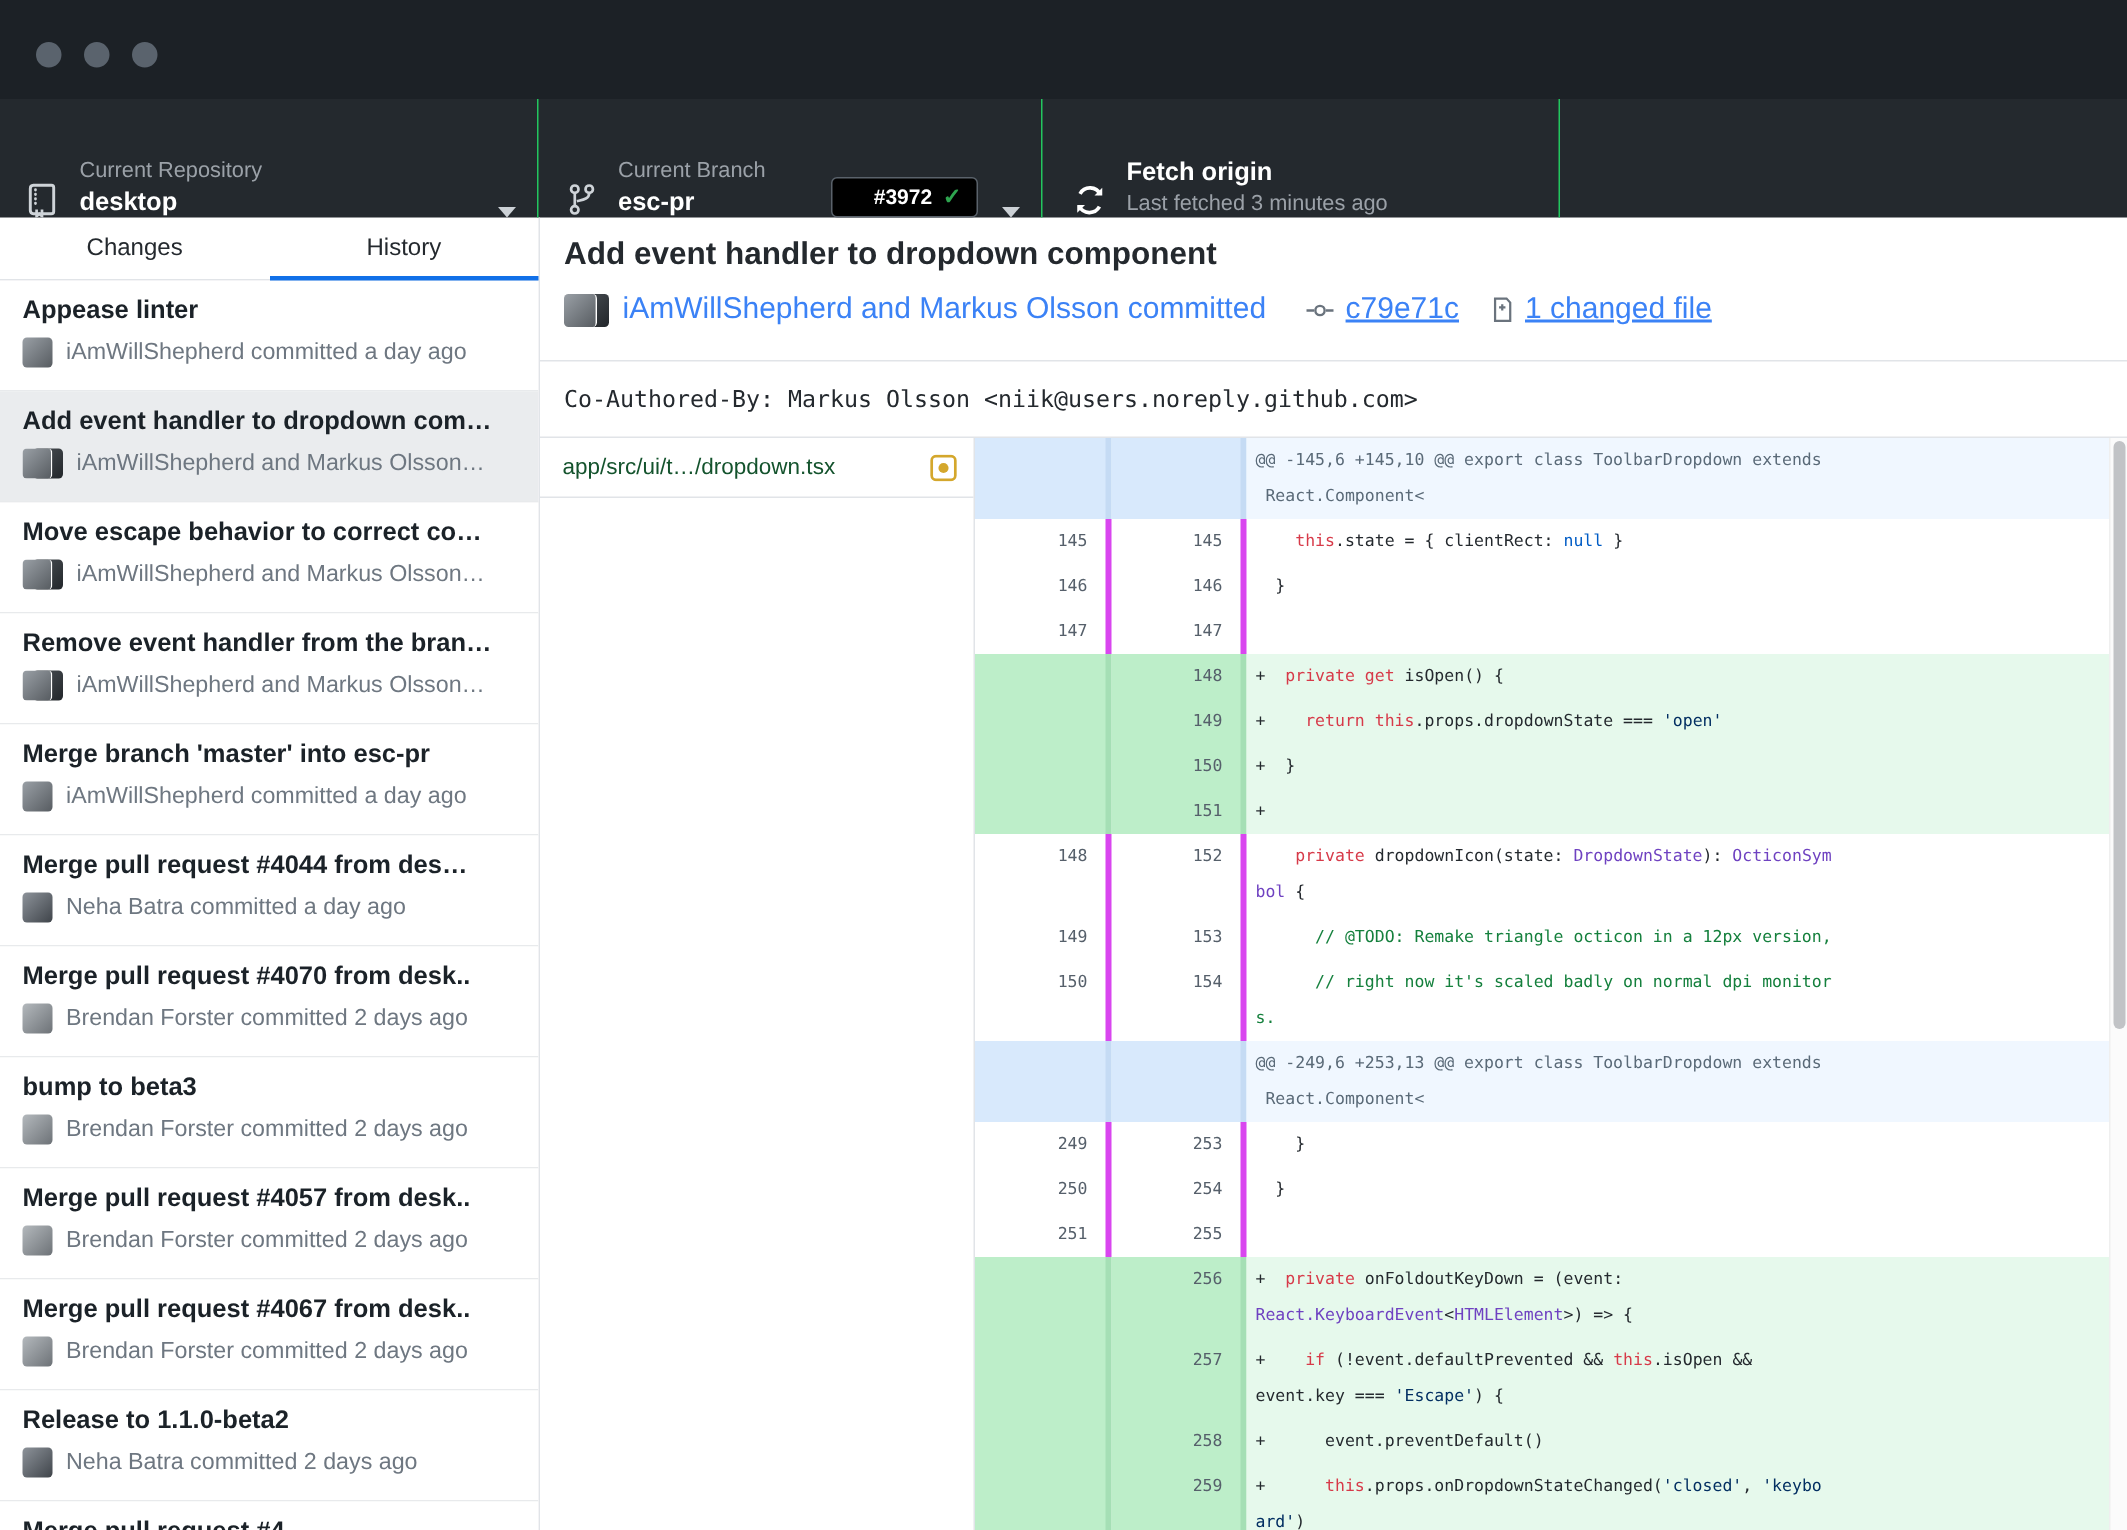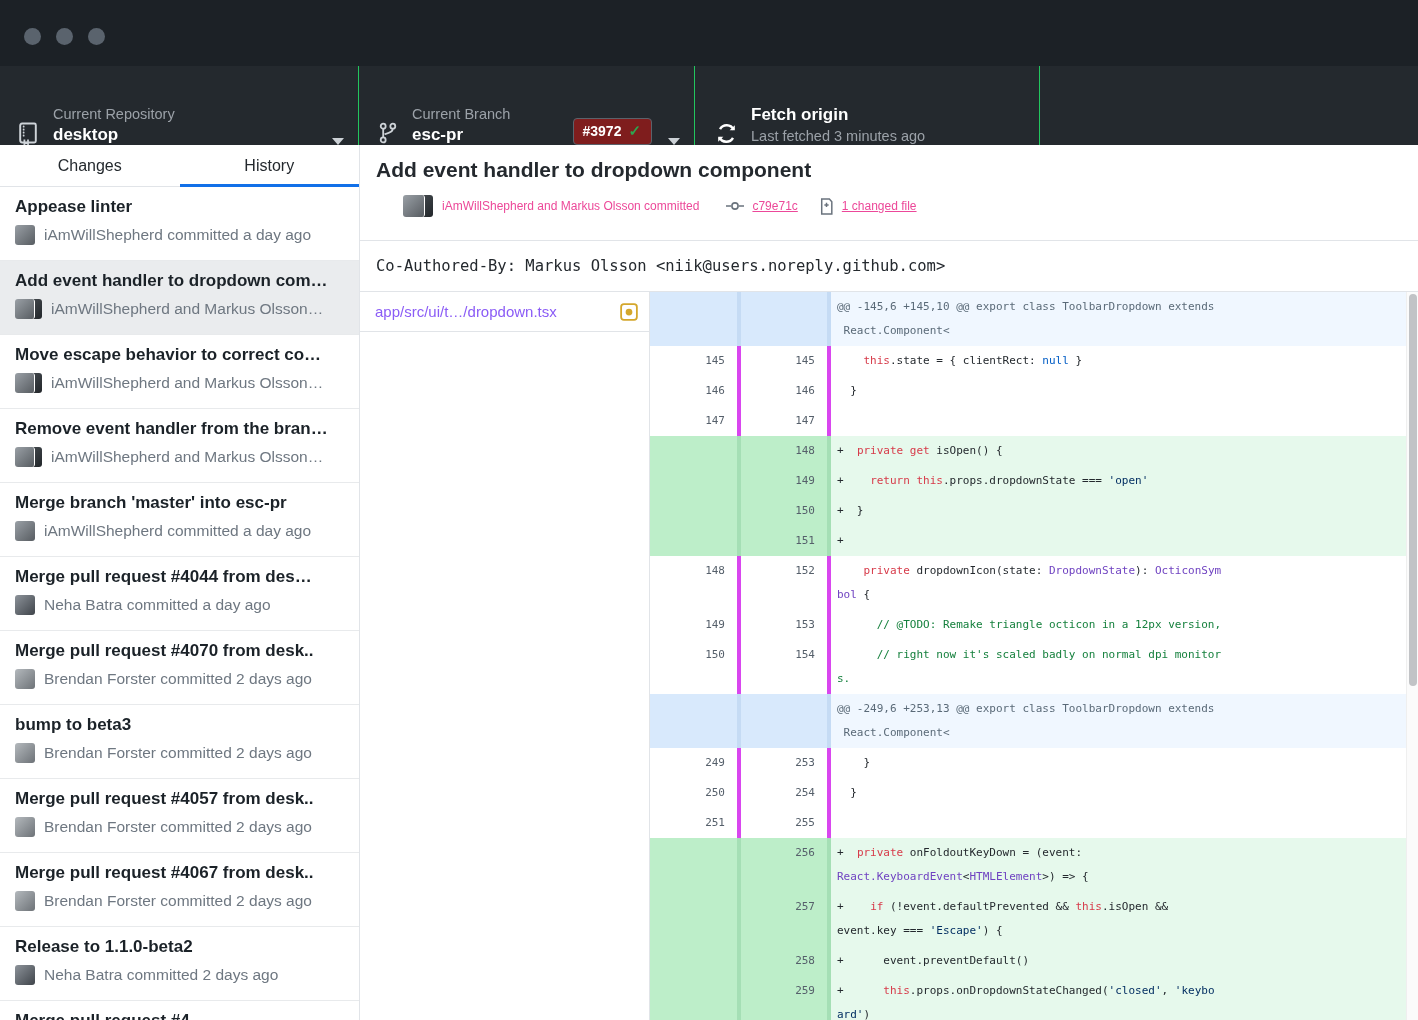--- a/index.html
+++ b/index.html
@@ -18,21 +18,21 @@
   .tb-sec.fetch  { width:345px; padding:0 14px 0 20px; }
   .tb-fill { flex:1; }
   .tb-icon { flex:none; margin-right:13px; }
   .tb-text { display:flex; flex-direction:column; line-height:1.25; min-width:0; }
   .tb-label { font-size:14.5px; color:#9ba1a8; }
   .tb-value { font-size:17px; font-weight:bold; color:#fff; margin-top:1px; }
   .tb-sub   { font-size:14.5px; color:#9ba1a8; margin-top:2px; }
   .chevron { width:0; height:0; border-left:6px solid transparent; border-right:6px solid transparent;
              border-top:7px solid #ccd1d6; margin-left:auto; flex:none; }
   .pr-badge { margin-left:auto; margin-right:16px; flex:none; display:flex; align-items:center; gap:7px;
-              background:#7f1d1d; border:1px solid #5a626b; border-radius:4px; padding:3px 10px 4px 8px; }
+              background:#000000; border:1px solid #5a626b; border-radius:4px; padding:3px 10px 4px 27px; }
   .pr-badge .num { color:#fff; font-weight:bold; font-size:14px; }
   .pr-badge .chk { color:#2ea44f; font-weight:bold; font-size:15px; }
 
   
   .workspace { height:875px; display:flex; }
 
   
   .sidebar { width:360px; flex:none; border-right:1px solid #e1e4e8; display:flex; flex-direction:column; }
   .tabbar { height:42px; display:flex; border-bottom:1px solid #e1e4e8; flex:none; }
   .tab { flex:1; display:flex; align-items:center; justify-content:center; font-size:16px; color:#24292e;
@@ -49,35 +49,35 @@
   .av.v3 { background:linear-gradient(135deg,#b4b9bd,#6d7277); }
   .av-pair { position:relative; width:27px; height:20px; flex:none; }
   .av-pair .av { position:absolute; top:0; }
   .av-pair .back { left:7px; background:linear-gradient(135deg,#4d5358,#22262a); }
   .av-pair .front { left:0; border-right:1px solid #fff; }
 
   
   .content { flex:1; display:flex; flex-direction:column; min-width:0; }
   .commit-summary { height:95px; padding:13px 16px 0 16px; flex:none; }
   .cs-title { font-size:21px; font-weight:bold; color:#24292e; }
-  .cs-meta { display:flex; align-items:center; margin-top:13px; font-size:12px; color:#ec4899;margin-left:27px; }
+  .cs-meta { display:flex; align-items:center; margin-top:13px; font-size:20px; color:#3b82f6; }
   .cs-meta .av-pair { width:29px; height:22px; margin-right:10px; }
   .cs-meta .av-pair .av { width:22px; height:22px; }
   .cs-meta .av-pair .back { left:8px; }
   .meta-ico { display:flex; align-items:center; gap:7px;text-decoration:underline; }
   .gap24 { margin-left:26px; } .gap20 { margin-left:20px; }
   .divider { height:1px; background:#e1e4e8; flex:none; }
   .coauthor { height:50px; flex:none; display:flex; align-items:center; padding:0 16px;
               font-family:"DejaVu Sans Mono", monospace; font-size:15.5px; color:#24292e; }
 
   
   .diff-region { flex:1; display:flex; min-height:0; }
   .file-panel { width:290px; flex:none; border-right:1px solid #e1e4e8; }
   .file-row { height:40px; display:flex; align-items:center; padding:0 11px 0 15px;
-              border-bottom:1px solid #e1e4e8; font-size:15px; color:#8b5cf6; }
+              border-bottom:1px solid #e1e4e8; font-size:15px; color:#14532d; }
   .file-row .path { white-space:nowrap; overflow:hidden; }
   .file-status { margin-left:auto; flex:none; display:flex; }
 
   .diff-view { flex:1; overflow:hidden; position:relative; font-family:"DejaVu Sans Mono", monospace;
                font-size:11px; }
   .diff-row { display:grid; grid-template-columns:91px 90px 1fr; line-height:24px; }
   .gut { text-align:right; padding:3px 12px 3px 0; color:#56606b; border-right:4px solid #d946ef; }
   .code { padding:3px 0 3px 6px; white-space:pre; color:#24292e; overflow:hidden; }
   .diff-row.hunk .gut { background:#d8e9fc; border-right-color:#c5dbf4; }
   .diff-row.hunk .code { background:#f0f7ff; color:#5a6a78; }

